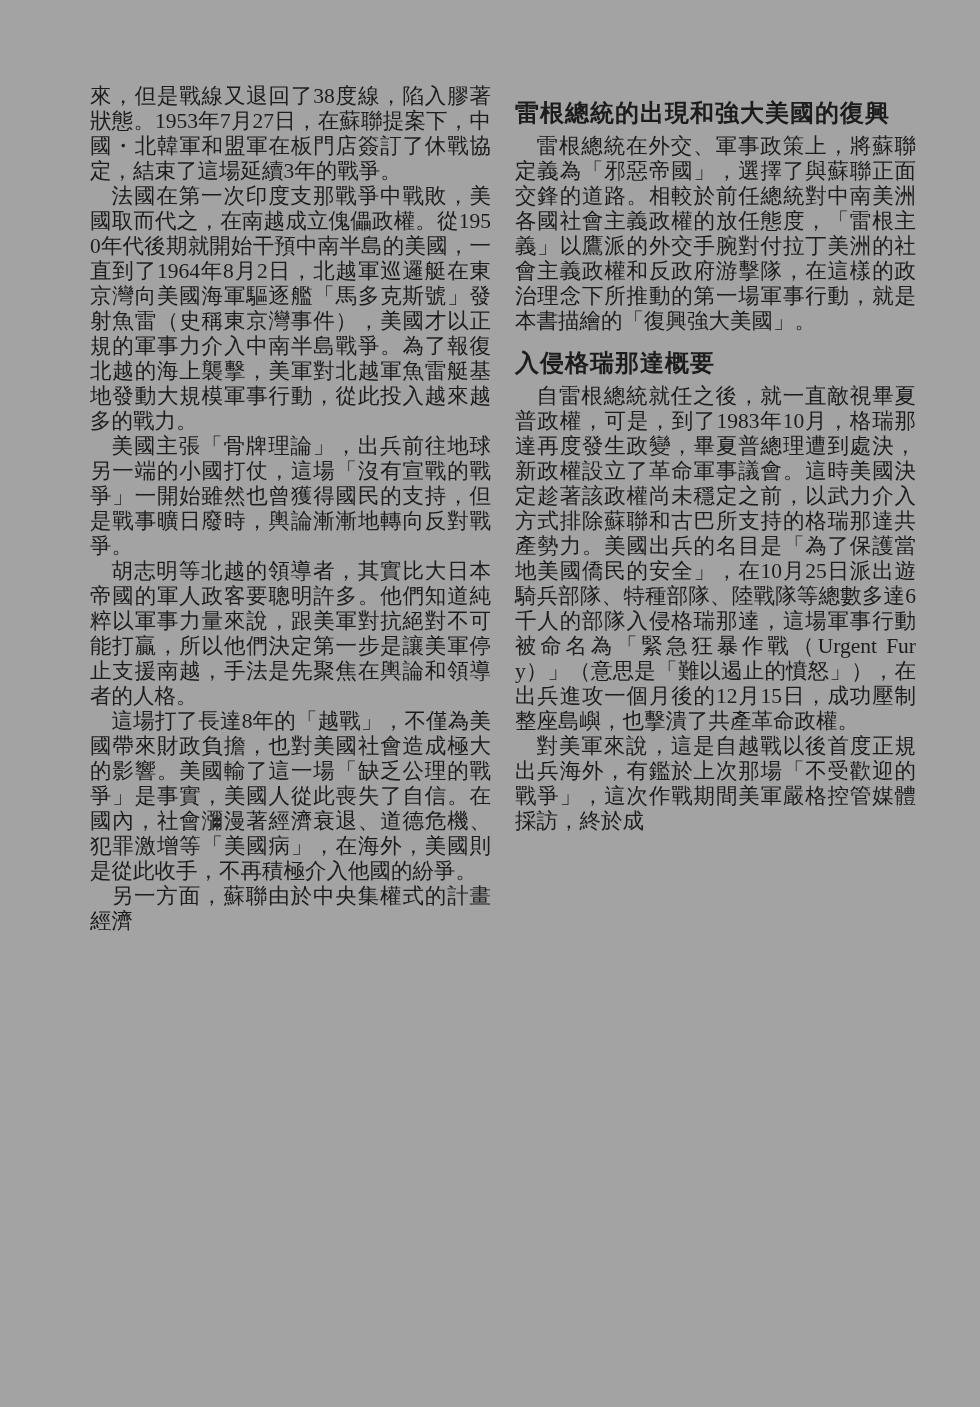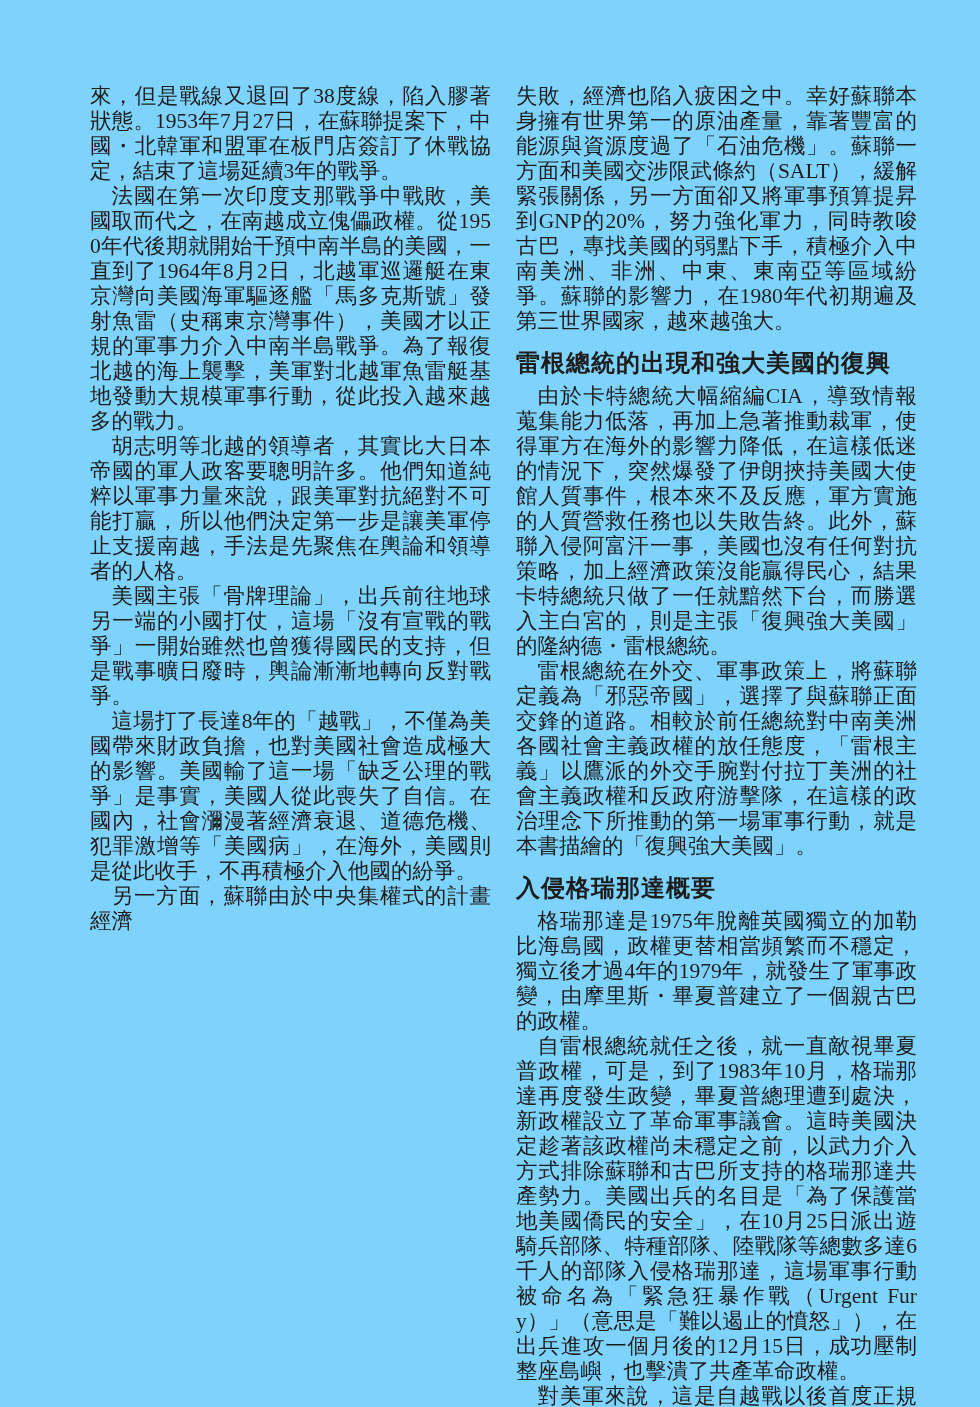--- a/index.html
+++ b/index.html
@@ -5,27 +5,26 @@
   html, body {
     margin: 0;
     padding: 0;
     background: #ffffff;
   }
   .page {
     position: relative;
     box-sizing: border-box;
     width: 980px;
     height: 1407px;
-    background: #7dd3fc;
+    background: #a3a3a3;
     color: #1c1c1c;
     padding: 84px 63px 0 90px;
     display: flex;
     gap: 24px;
     overflow: hidden;
-    justify-content: space-between;
   }
   .col {
     width: 401px;
     flex: 0 0 401px;
     font-family: "Liberation Serif", "DejaVu Serif", serif;
     font-size: 21.5px;
     line-height: 25px;
     text-align: justify;
     text-justify: inter-ideograph;
   }
@@ -47,30 +46,27 @@
   }
 </style>
 </head>
 <body>
 
 <div class="page">
 
   <div class="col">
     <p class="body-p cont">來，但是戰線又退回了38度線，陷入膠著狀態。1953年7月27日，在蘇聯提案下，中國・北韓軍和盟軍在板門店簽訂了休戰協定，結束了這場延續3年的戰爭。</p>
     <p class="body-p">法國在第一次印度支那戰爭中戰敗，美國取而代之，在南越成立傀儡政權。從1950年代後期就開始干預中南半島的美國，一直到了1964年8月2日，北越軍巡邏艇在東京灣向美國海軍驅逐艦「馬多克斯號」發射魚雷（史稱東京灣事件），美國才以正規的軍事力介入中南半島戰爭。為了報復北越的海上襲擊，美軍對北越軍魚雷艇基地發動大規模軍事行動，從此投入越來越多的戰力。</p>
+    <p class="body-p">美國主張「骨牌理論」，出兵前往地球另一端的小國打仗，這場「沒有宣戰的戰爭」一開始雖然也曾獲得國民的支持，但是戰事曠日廢時，輿論漸漸地轉向反對戰爭。</p>
     <p class="body-p">胡志明等北越的領導者，其實比大日本帝國的軍人政客要聰明許多。他們知道純粹以軍事力量來說，跟美軍對抗絕對不可能打贏，所以他們決定第一步是讓美軍停止支援南越，手法是先聚焦在輿論和領導者的人格。</p>
-    <p class="body-p">美國主張「骨牌理論」，出兵前往地球另一端的小國打仗，這場「沒有宣戰的戰爭」一開始雖然也曾獲得國民的支持，但是戰事曠日廢時，輿論漸漸地轉向反對戰爭。</p>
     <p class="body-p">這場打了長達8年的「越戰」，不僅為美國帶來財政負擔，也對美國社會造成極大的影響。美國輸了這一場「缺乏公理的戰爭」是事實，美國人從此喪失了自信。在國內，社會瀰漫著經濟衰退、道德危機、犯罪激增等「美國病」，在海外，美國則是從此收手，不再積極介入他國的紛爭。</p>
     <p class="body-p">另一方面，蘇聯由於中央集權式的計畫經濟</p>
   </div>
 
   <div class="col">
-    <p class="body-p cont">失敗，經濟也陷入疲困之中。幸好蘇聯本身擁有世界第一的原油產量，靠著豐富的能源與資源度過了「石油危機」。蘇聯一方面和美國交涉限武條約（SALT），緩解緊張關係，另一方面卻又將軍事預算提昇到GNP的20%，努力強化軍力，同時教唆古巴，專找美國的弱點下手，積極介入中南美洲、非洲、中東、東南亞等區域紛爭。蘇聯的影響力，在1980年代初期遍及第三世界國家，越來越強大。</p>
     <h2 class="sec-h">雷根總統的出現和強大美國的復興</h2>
-    <p class="body-p">由於卡特總統大幅縮編CIA，導致情報蒐集能力低落，再加上急著推動裁軍，使得軍方在海外的影響力降低，在這樣低迷的情況下，突然爆發了伊朗挾持美國大使館人質事件，根本來不及反應，軍方實施的人質營救任務也以失敗告終。此外，蘇聯入侵阿富汗一事，美國也沒有任何對抗策略，加上經濟政策沒能贏得民心，結果卡特總統只做了一任就黯然下台，而勝選入主白宮的，則是主張「復興強大美國」的隆納德・雷根總統。</p>
     <p class="body-p">雷根總統在外交、軍事政策上，將蘇聯定義為「邪惡帝國」，選擇了與蘇聯正面交鋒的道路。相較於前任總統對中南美洲各國社會主義政權的放任態度，「雷根主義」以鷹派的外交手腕對付拉丁美洲的社會主義政權和反政府游擊隊，在這樣的政治理念下所推動的第一場軍事行動，就是本書描繪的「復興強大美國」。</p>
     <h2 class="sec-h">入侵格瑞那達概要</h2>
-    <p class="body-p">格瑞那達是1975年脫離英國獨立的加勒比海島國，政權更替相當頻繁而不穩定，獨立後才過4年的1979年，就發生了軍事政變，由摩里斯・畢夏普建立了一個親古巴的政權。</p>
     <p class="body-p">自雷根總統就任之後，就一直敵視畢夏普政權，可是，到了1983年10月，格瑞那達再度發生政變，畢夏普總理遭到處決，新政權設立了革命軍事議會。這時美國決定趁著該政權尚未穩定之前，以武力介入方式排除蘇聯和古巴所支持的格瑞那達共產勢力。美國出兵的名目是「為了保護當地美國僑民的安全」，在10月25日派出遊騎兵部隊、特種部隊、陸戰隊等總數多達6千人的部隊入侵格瑞那達，這場軍事行動被命名為「緊急狂暴作戰（Urgent Fury）」（意思是「難以遏止的憤怒」），在出兵進攻一個月後的12月15日，成功壓制整座島嶼，也擊潰了共產革命政權。</p>
     <p class="body-p">對美軍來說，這是自越戰以後首度正規出兵海外，有鑑於上次那場「不受歡迎的戰爭」，這次作戰期間美軍嚴格控管媒體採訪，終於成</p>
   </div>
 
 </div>
 
 </body></html>

